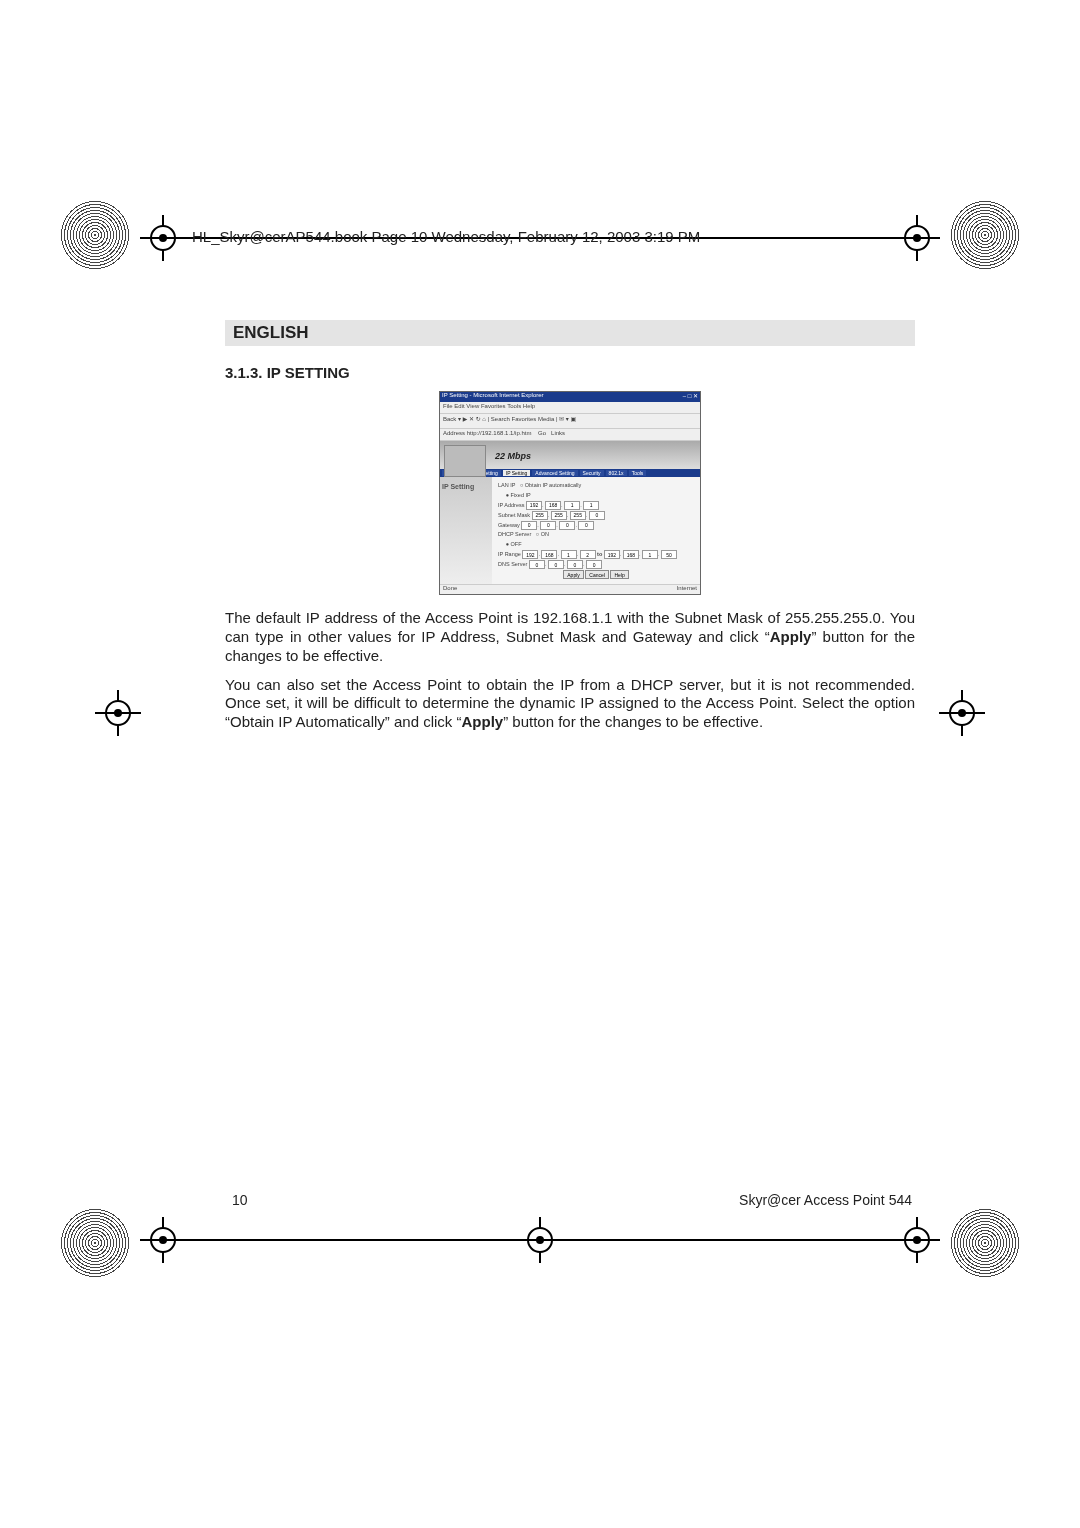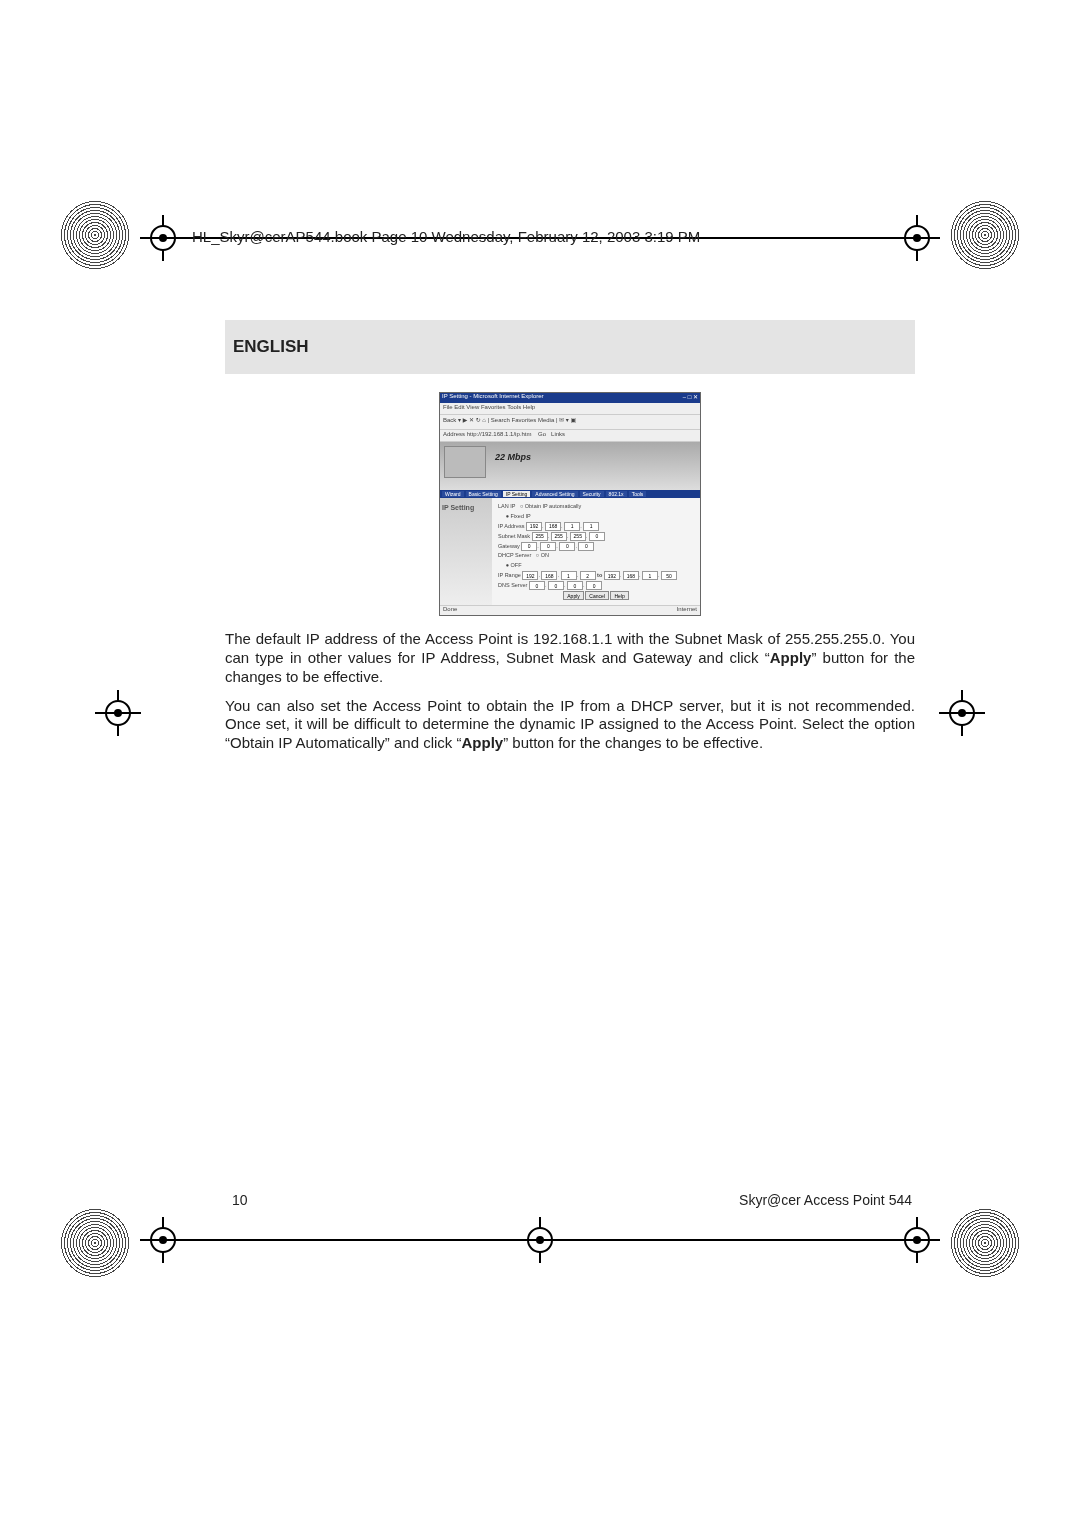--- a/index.html
+++ b/index.html
@@ -81,21 +81,21 @@
 
   
   .page {
     position: absolute;
     top: 320px;
     left: 225px;
     width: 690px;
   }
   .lang-bar {
     background: #e4e4e4;
-    padding: 17px 8px;
+    padding: 3px 8px;
     font-weight: bold;
     font-size: 17px;
     margin-bottom: 18px;
   }
   .heading {
     font-weight: bold;
     font-size: 15px;
     margin-bottom: 4px;
   }
   .para {
@@ -125,21 +125,21 @@
   }
   .shot .menubar, .shot .toolbar, .shot .addrbar {
     border-bottom: 1px solid #ccc;
     padding: 1px 3px;
     background: #efefef;
     height: 9px;
     overflow: hidden;
   }
   .shot .toolbar { height: 12px; }
   .shot .banner {
-    height: 48px;
+    height: 28px;
     background: linear-gradient(#aaa, #ddd);
     position: relative;
   }
   .shot .banner .thumb {
     position:absolute; left:4px; top:4px;
     width:40px; height:30px; background:#bbb;
     border:1px solid #888;
   }
   .shot .banner .logo {
     position:absolute; left:55px; top:10px;
@@ -238,20 +238,21 @@
   </div>
 
 <div class="top-rule"></div>
 <div class="bot-rule"></div>
 
 <div class="header-text">HL_Skyr@cerAP544.book  Page 10  Wednesday, February 12, 2003  3:19 PM</div>
 
 <div class="page">
   <div class="lang-bar">ENGLISH</div>
 
+  <div class="heading">3.1.3. IP SETTING</div>
 
   <div class="shot">
     <div class="titlebar">
       <span>IP Setting - Microsoft Internet Explorer</span>
       <span>– □ ✕</span>
     </div>
     <div class="menubar">File  Edit  View  Favorites  Tools  Help</div>
     <div class="toolbar">Back ▾  ▶  ✕ ↻ ⌂  | Search  Favorites  Media  | ✉ ▾ ▣</div>
     <div class="addrbar">
       <span>Address</span>

